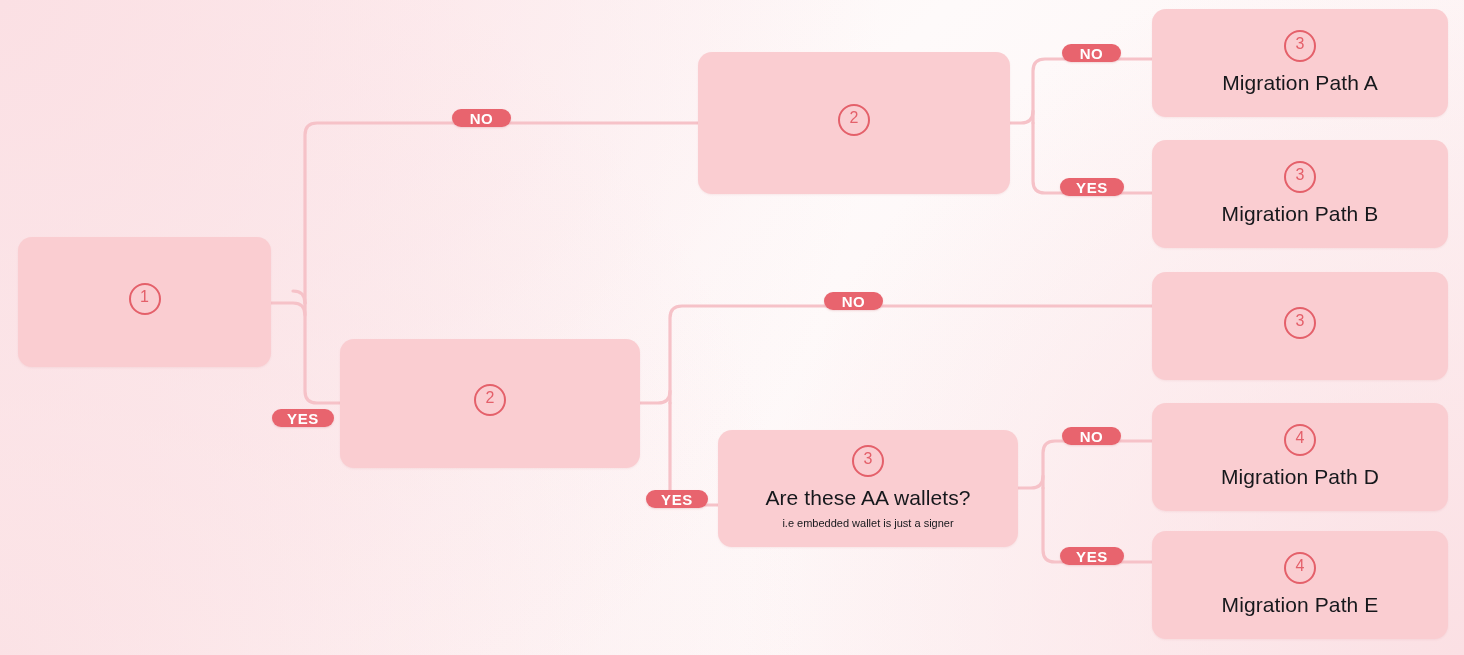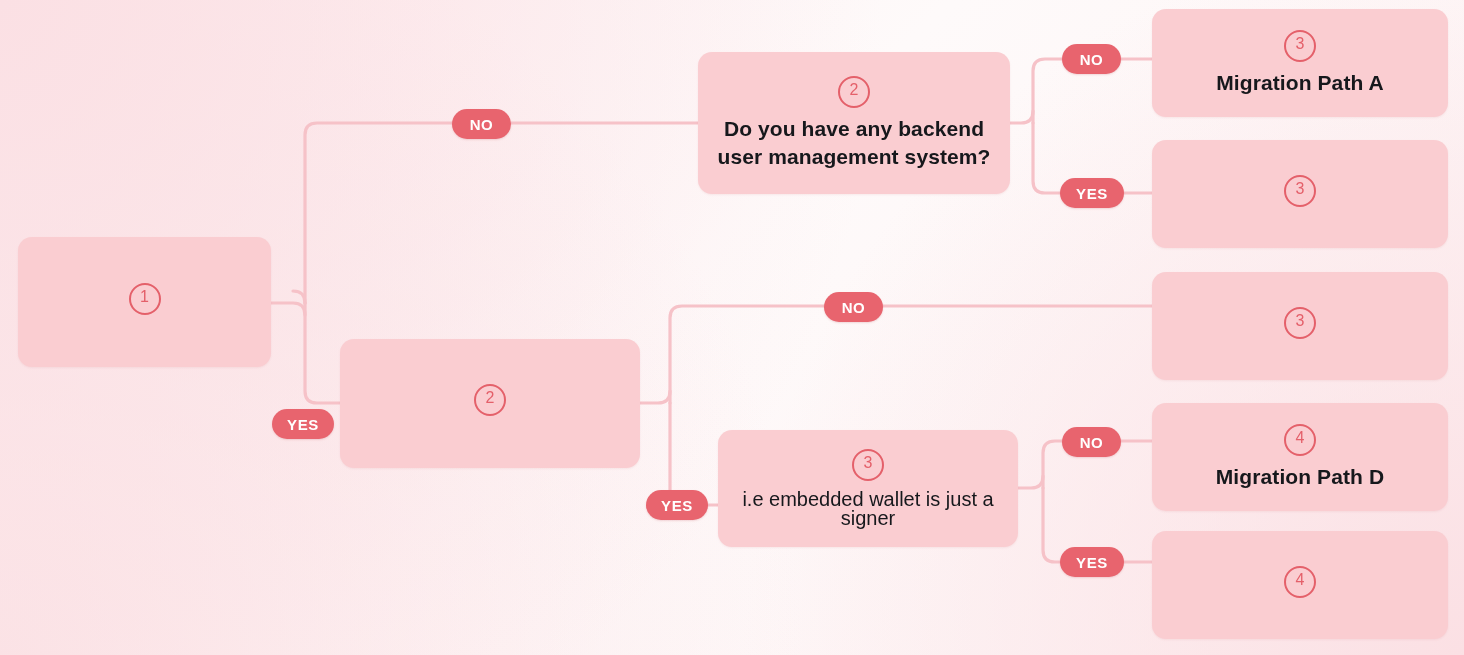--- a/index.html
+++ b/index.html
@@ -54,40 +54,39 @@
     font-family: "Liberation Sans", sans-serif;
     margin-bottom: 7px;
     flex: none;
   }
   .node-title {
     font-size: 21px;
     line-height: 28px;
     letter-spacing: 0.1px;
     padding: 0 12px;
     white-space: pre-line;
-    font-weight: bold;
   }
   .node-sub {
-    font-size: 20px;
+    font-size: 11px;
     line-height: 19px;
     margin-top: 2px;
     padding: 0 10px;
   }
   .pill {
     position: absolute;
     background: #e8646e;
     color: #ffffff;
     border-radius: 999px;
     font-size: 15px;
     font-weight: bold;
     letter-spacing: 0.6px;
     display: flex;
     align-items: center;
     justify-content: center;
-    height: 30px;
+    height: 18px;
     box-shadow: 0 1px 2px rgba(190,80,90,0.2);
   }
 </style>
 </head>
 <body>
 
 <div id="canvas">
 
   <svg id="wires" viewBox="0 0 1464 655" xmlns="http://www.w3.org/2000/svg">
     <g fill="none" stroke="#f6c2c8" stroke-width="3.2" stroke-linecap="round" stroke-linejoin="round">
@@ -112,53 +111,54 @@
       <path d="M1043,488 V550 Q1043,562 1055,562 H1152"></path>
     </g>
   </svg>
 
   <div class="node" style="left:18px;top:237px;width:253px;height:130px;">
     <div class="badge">1</div>
   </div>
 
   <div class="node" style="left:698px;top:52px;width:312px;height:142px;">
     <div class="badge">2</div>
-    <div class="node-title">Do you have any backend
-user management system?</div>
   </div>
 
   <div class="node" style="left:340px;top:339px;width:300px;height:129px;">
     <div class="badge">2</div>
   </div>
 
   <div class="node" style="left:718px;top:430px;width:300px;height:117px;">
     <div class="badge">3</div>
+    <div class="node-title">Are these AA wallets?</div>
     <div class="node-sub">i.e embedded wallet is just a signer</div>
   </div>
 
   <div class="node" style="left:1152px;top:9px;width:296px;height:108px;">
     <div class="badge">3</div>
     <div class="node-title">Migration Path A</div>
   </div>
 
   <div class="node" style="left:1152px;top:140px;width:296px;height:108px;">
     <div class="badge">3</div>
+    <div class="node-title">Migration Path B</div>
   </div>
 
   <div class="node" style="left:1152px;top:272px;width:296px;height:108px;">
     <div class="badge">3</div>
   </div>
 
   <div class="node" style="left:1152px;top:403px;width:296px;height:108px;">
     <div class="badge">4</div>
     <div class="node-title">Migration Path D</div>
   </div>
 
   <div class="node" style="left:1152px;top:531px;width:296px;height:108px;">
     <div class="badge">4</div>
+    <div class="node-title">Migration Path E</div>
   </div>
 
   <div class="pill" style="left:452px;top:109px;width:59px;">NO</div>
   <div class="pill" style="left:272px;top:409px;width:62px;">YES</div>
   <div class="pill" style="left:1062px;top:44px;width:59px;">NO</div>
   <div class="pill" style="left:1060px;top:178px;width:64px;">YES</div>
   <div class="pill" style="left:824px;top:292px;width:59px;">NO</div>
   <div class="pill" style="left:646px;top:490px;width:62px;">YES</div>
   <div class="pill" style="left:1062px;top:427px;width:59px;">NO</div>
   <div class="pill" style="left:1060px;top:547px;width:64px;">YES</div>

